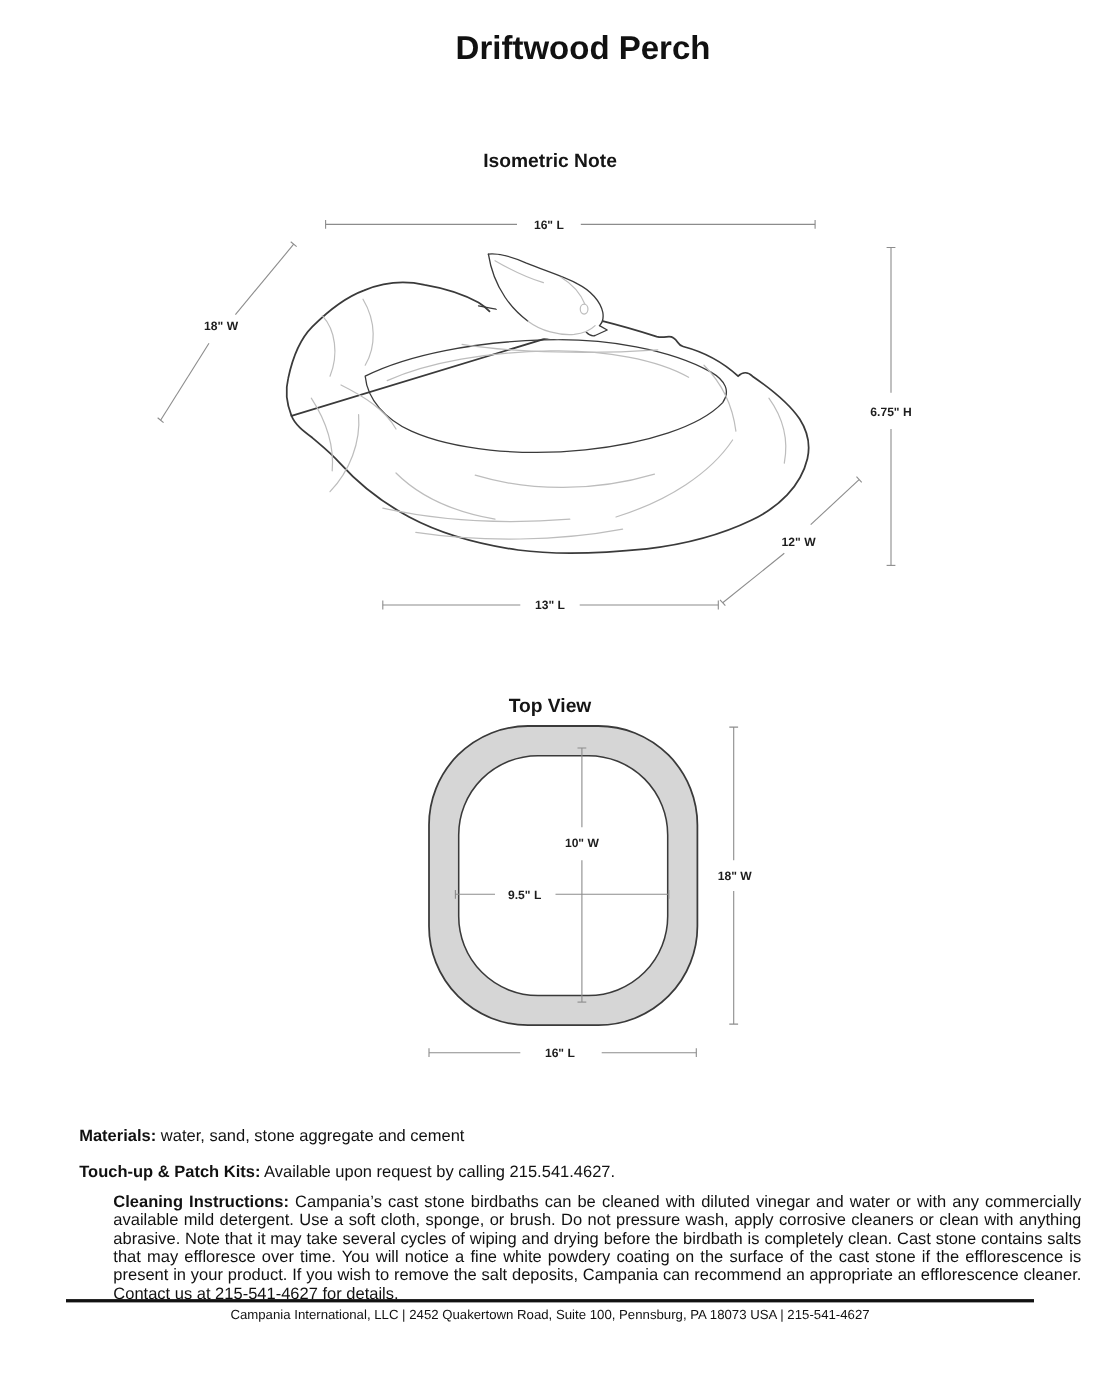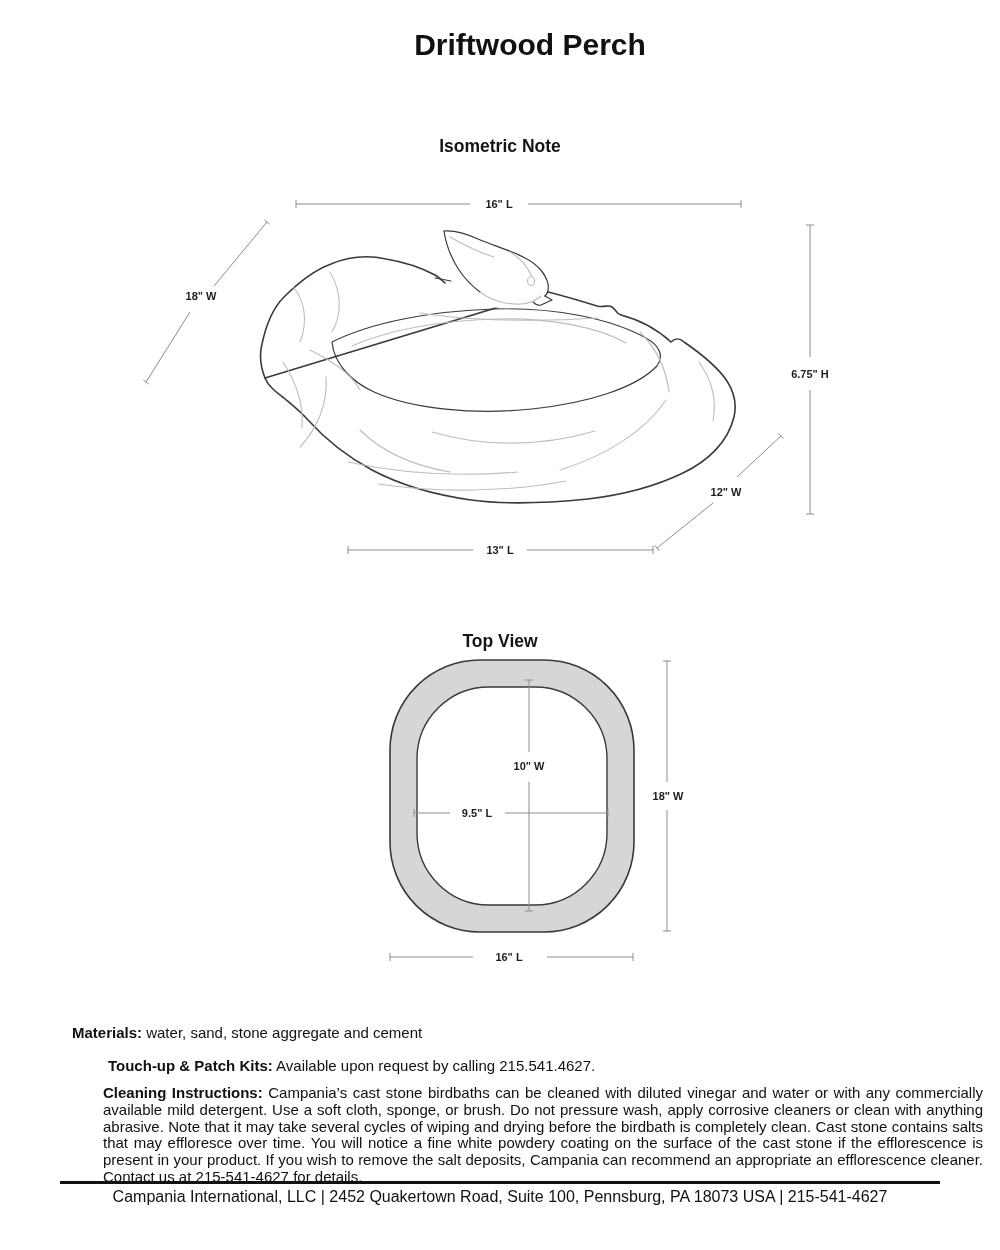--- a/index.html
+++ b/index.html
@@ -21,24 +21,24 @@
   .dk  { stroke:var(--line_dark,#3a3a3a); fill:none; stroke-width:1.6; stroke-linecap:round; stroke-linejoin:round; }
   .dk2 { stroke:var(--line_dark,#3a3a3a); fill:none; stroke-width:1.2; stroke-linecap:round; stroke-linejoin:round; }
   .lt  { stroke:var(--line_light,#bdbdbd); fill:none; stroke-width:1.1; stroke-linecap:round; stroke-linejoin:round; }
   .dim { stroke:var(--dim_line,#8c8c8c); fill:none; stroke-width:1; }
   .dimtext { font-family:"Liberation Sans",sans-serif; font-size:11px; font-weight:600; fill:#1d1d1d; }
   .ring-outer { fill:var(--fill_gray,#d6d6d6); stroke:var(--line_dark,#3a3a3a); stroke-width:1.6; }
   .ring-inner { fill:#ffffff; stroke:var(--line_dark,#3a3a3a); stroke-width:1.4; }
   .birdfill { fill:#ffffff; stroke:none; }
   .info-block { position:absolute; left:72px; width:880px; margin:0; font-size:15px; line-height:16.8px; color:#111; }
   .info-materials { top:1025px; }
-  .info-patch { top:1058px;margin-left:36px; }
+  .info-patch { top:1058px; }
   .info-cleaning { top:1085px; text-align:justify;margin-left:31px; }
   .footer-rule { position:absolute; top:1181px; left:60px; width:880px; height:3px; background:#111; }
-  .footer-line { position:absolute; left:0; width:100%; text-align:center; margin:0; font-size:16px; color:#111; }
+  .footer-line { position:absolute; left:0; width:100%; text-align:center; margin:0; font-size:12px; color:#111; }
   .footer-line1 { top:1188px; }
   .footer-line2 { top:1205px; }
   .footer-link { color:var(--link,#4a72b8); text-decoration:underline; cursor:pointer; }
   .sep { white-space:pre; }
   strong { font-weight:bold; }
 </style>
 </head>
 <body>
 
 <div class="page">

